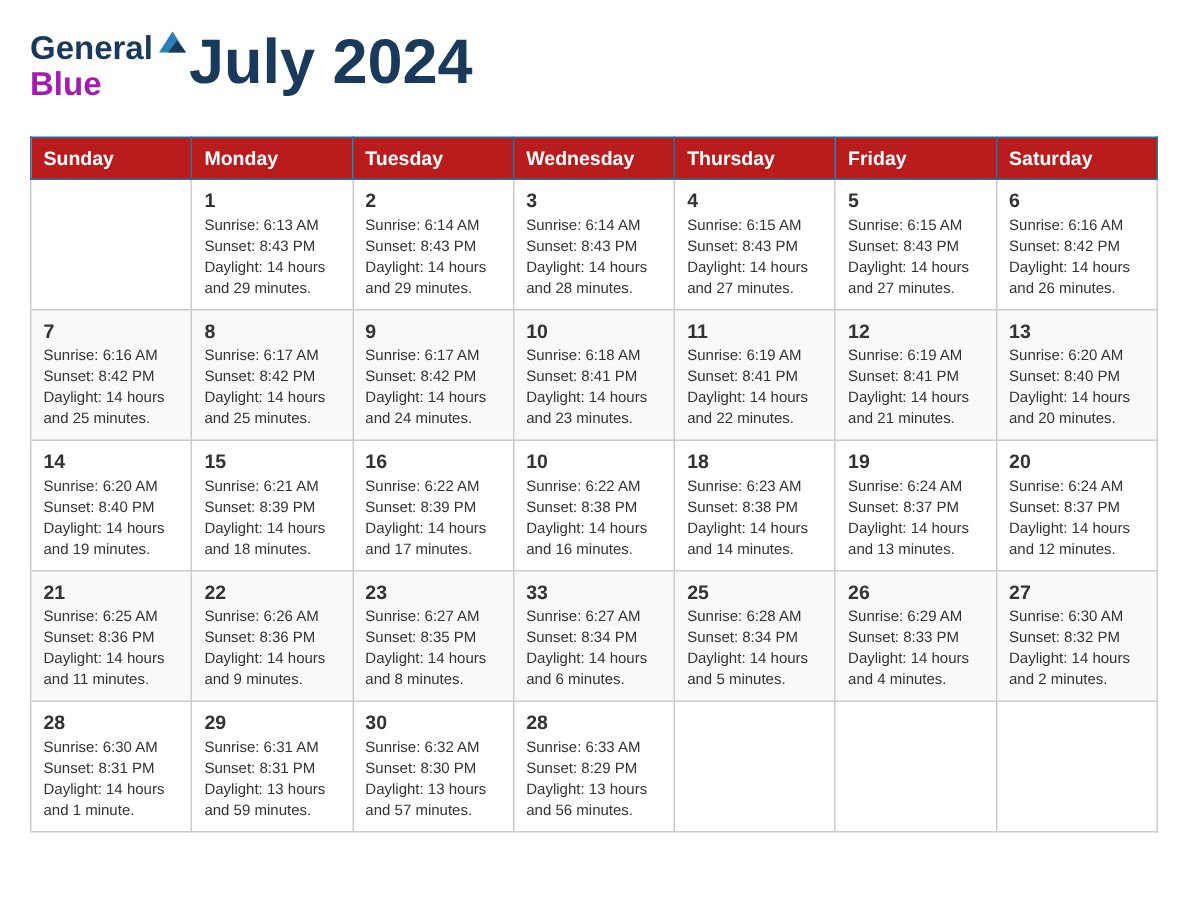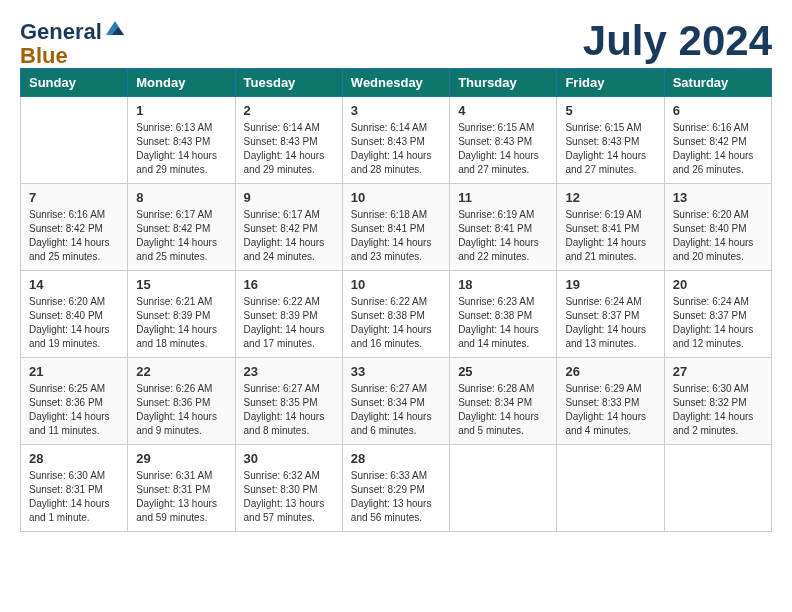--- a/index.html
+++ b/index.html
@@ -5,23 +5,23 @@
     * { box-sizing: border-box; margin: 0; padding: 0; }
     body {
       font-family: Arial, sans-serif;
       background: #fff;
       width: 792px;
       min-height: 612px;
       padding: 20px;
     }
     .header-area {
       display: flex;
-      justify-content: space-between;
+      justify-content: flex-start;
       align-items: flex-start;
-      margin-bottom: 0;
+      margin-bottom: 23px;
     }
     .logo {
       display: flex;
       align-items: center;
     }
     .logo-text {
       font-size: 22px;
       font-weight: bold;
       color: #1a3a5c;
       line-height: 1.1;
@@ -39,21 +39,21 @@
       font-size: 16px;
       color: #444;
       margin-top: 4px;
     }
     .calendar-table {
       width: 100%;
       border-collapse: collapse;
       border: 1px solid #ccc;
     }
     .calendar-table th {
-      background-color: #0f766e;
+      background-color: #b91c1c;
       color: #fff;
       font-size: 13px;
       font-weight: bold;
       padding: 6px 8px;
       text-align: left;
       border: 1px solid #2471a3;
     }
     .calendar-table td {
       vertical-align: top;
       padding: 6px 8px;
@@ -89,21 +89,21 @@
 <div class="header-area">
   <div class="logo">
     <div>
       <div style="display:flex;align-items:center;">
         <span class="logo-text">General</span>
         <svg width="22" height="22" viewBox="0 0 22 22" style="margin-left:2px;margin-top:-8px;">
           <polygon points="2,18 11,4 20,18" fill="#2980b9" stroke="none"></polygon>
           <polygon points="8,18 14,10 20,18" fill="#1a3a5c" stroke="none"></polygon>
         </svg>
       </div>
-      <div class="logo-text" style="color:#a16207;">Blue</div>
+      <div class="logo-text" style="color:#a21caf;">Blue</div>
     </div>
   </div>
   <div class="title-section">
     <div class="month-title">July 2024</div>
   </div>
 </div>
 
 <table class="calendar-table">
   <thead>
     <tr>

